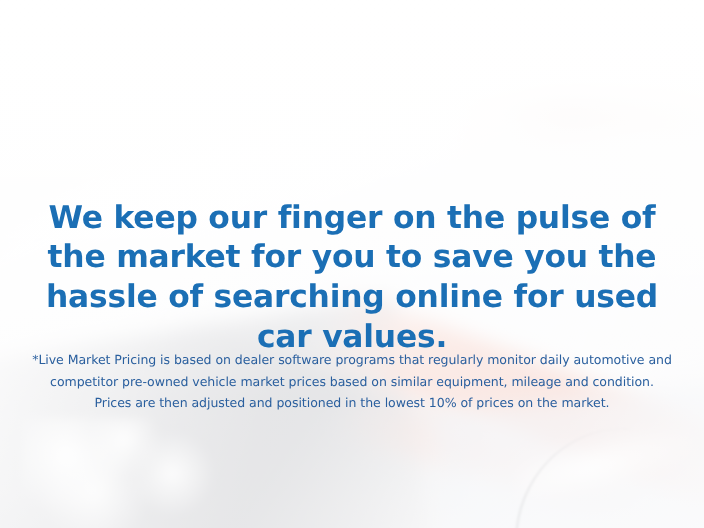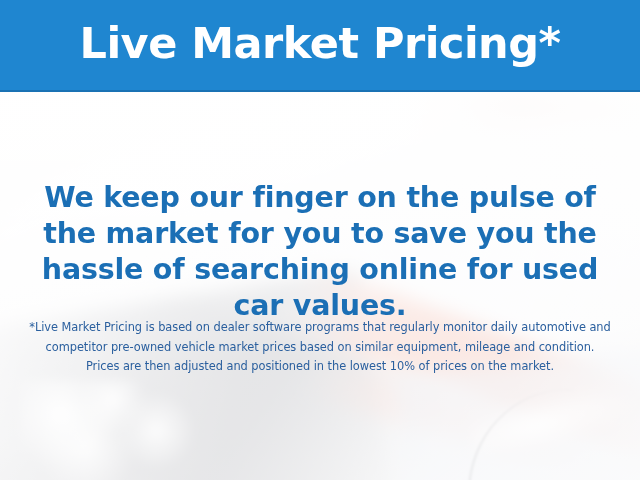--- a/index.html
+++ b/index.html
@@ -223,23 +223,20 @@
     <div class="bg-dark-l2"></div>
     <div class="bg-spark"></div>
     <div class="bg-orange"></div>
     <div class="bg-orange2"></div>
     <div class="bg-glass"></div>
     <div class="bg-glass-hl"></div>
     <div class="bg-curve"></div>
     <div class="bg-wash"></div>
   </div>
 
-  <div class="banner">
-    <h1 class="banner-title">Live Market Pricing*</h1>
-  </div>
 
   <div class="content">
     <p class="headline">We keep our finger on the pulse of the market for you to save you the hassle of searching online for used car values.</p>
 
     <p class="disclaimer">*Live Market Pricing is based on dealer software programs that regularly monitor daily automotive and competitor pre-owned vehicle market prices based on similar equipment, mileage and condition. Prices are then adjusted and positioned in the lowest 10% of prices on the market.</p>
   </div>
 
 </div>
 
 </body></html>

